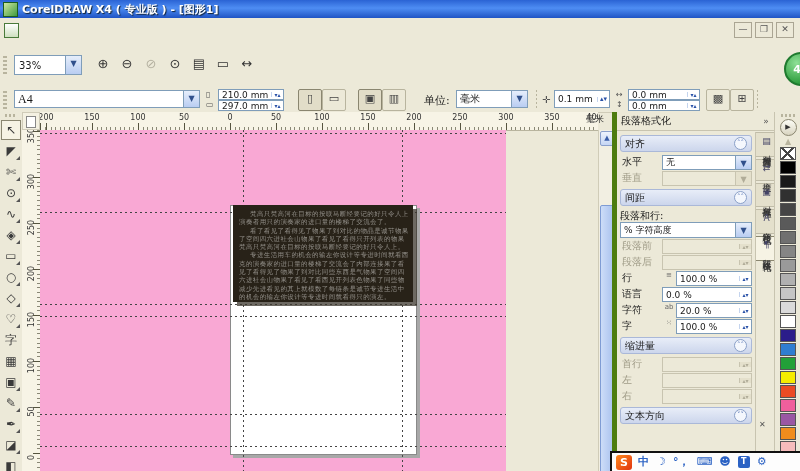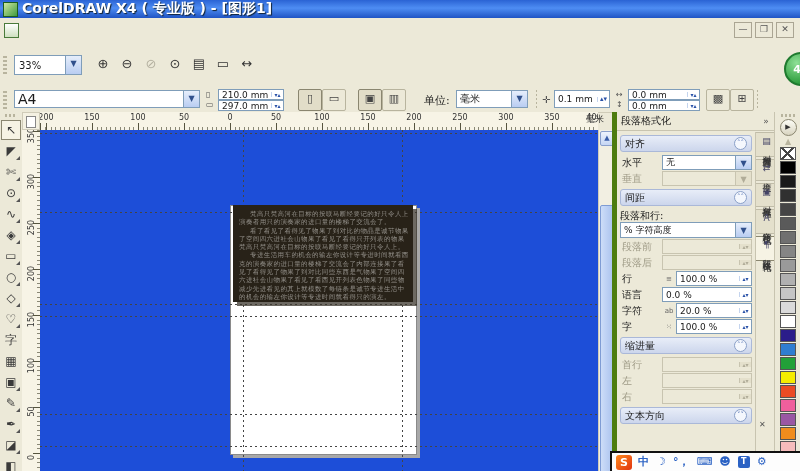--- a/index.html
+++ b/index.html
@@ -7,21 +7,21 @@
        font-family:"DejaVu Sans","Liberation Sans",sans-serif;font-size:11px;color:#1a1a1a;
        -webkit-font-smoothing:none;}
   .abs{position:absolute;}
 
   
   #titlebar{left:0;top:0;width:800px;height:18px;
     background:linear-gradient(#2a63d4,#4e8df3 45%,#1f54c4);color:#fff;
     display:flex;align-items:center;padding-left:3px;box-sizing:border-box;}
   #titlebar .appicon{width:13px;height:13px;background:linear-gradient(135deg,#cfe8a0,#3f9a3f);
     border:1px solid #1d5c1d;margin-right:4px;}
-  #titlebar .t{font-weight:bold;font-size:14px;text-shadow:1px 1px 1px #123;}
+  #titlebar .t{font-weight:bold;font-size:11px;text-shadow:1px 1px 1px #123;}
 
   
   #menubar{left:0;top:18px;width:800px;height:24px;background:#ece9d8;border-bottom:1px solid #d8d4c0;
     display:flex;align-items:center;}
   #menubar .docicon{width:13px;height:13px;margin:0 8px 0 4px;background:linear-gradient(#fff,#cfe0c0);
     border:1px solid #4a7a3a;}
   .menu-item{padding:3px 8px;cursor:default;}
   #menubar .wincontrols{margin-left:auto;margin-right:6px;display:flex;gap:3px;}
   .winbtn{width:16px;height:14px;border:1px solid #aaa593;background:#ece9d8;color:#555;
     font-size:9px;line-height:12px;text-align:center;}
@@ -74,21 +74,21 @@
   .hlab{position:absolute;top:1px;transform:translateX(-50%);font-size:8px;color:#333;}
   #ruler-unit{left:586px;top:113px;width:26px;font-size:9px;color:#333;}
   #vruler{left:22px;top:130px;width:18px;height:341px;background:#f7f4e6;border-right:1px solid #b8b49e;overflow:hidden;}
   #vruler::before{content:"";position:absolute;top:0;right:0;width:3px;height:100%;
     background:repeating-linear-gradient(#8a8876 0 1px,transparent 1px 4.6px);background-position-y:1px;}
   #vruler::after{content:"";position:absolute;top:0;right:0;width:7px;height:100%;
     background:repeating-linear-gradient(#55543f 0 1px,transparent 1px 46px);background-position-y:1px;}
   .vlab{position:absolute;left:0px;transform:rotate(-90deg);transform-origin:center;width:18px;
     font-size:8px;color:#333;text-align:center;}
 
-  #canvas{left:40px;top:130px;width:558px;height:341px;background:#1d4ed8;overflow:hidden;}
+  #canvas{left:40px;top:130px;width:466px;height:341px;background:#f9a8d4;overflow:hidden;}
   .guide-v{position:absolute;top:0;width:1px;height:341px;z-index:2;
     background:repeating-linear-gradient(#444 0 2px,transparent 2px 5px);}
   .guide-h{position:absolute;left:0;height:1px;width:558px;z-index:2;
     background:repeating-linear-gradient(90deg,#444 0 2px,transparent 2px 5px);}
   #page{position:absolute;left:190px;top:75px;width:185px;height:248px;background:#fff;
     border:1px solid #8a8a8a;box-shadow:3px 3px 0 #a8a8a8;z-index:1;}
   #textblock{position:absolute;left:193px;top:75px;width:180px;height:97px;background:#282218;
     box-shadow:4px 4px 0 rgba(60,55,45,.75);z-index:3;box-sizing:border-box;padding:5px 6px;overflow:hidden;}
   #textblock .ln{font-size:6.5px;line-height:8.3px;color:#93908a;letter-spacing:.4px;white-space:nowrap;}
   #textblock .ln.ind{text-indent:11px;}
@@ -102,21 +102,21 @@
   
   #docker{left:612px;top:112px;width:188px;height:359px;background:#ece9d8;border-left:5px solid #4d7c0f;}
   #dk-title{height:18px;border-bottom:1px solid #c8c4b0;display:flex;align-items:center;padding:0 4px;}
   #dk-title .t{flex:1;font-size:10px;}
   #dk-title .b{width:14px;text-align:center;color:#555;font-size:9px;}
   #dk-body{position:absolute;left:3px;top:20px;width:132px;}
   .dk-hdr{height:15px;background:linear-gradient(#e8edf8,#ccd6ec);border:1px solid #aab8d8;border-radius:3px;
     font-size:10px;display:flex;align-items:center;padding:0 4px;margin:3px 0;}
   .dk-hdr .chev{margin-left:auto;width:11px;height:11px;border:1px solid #8aa0c8;border-radius:50%;
     background:#f4f7fd;color:#3a5da8;font-size:7px;line-height:10px;text-align:center;}
-  .dk-row{display:flex;align-items:center;height:15px;margin:1px 0;font-size:10px;}
+  .dk-row{display:flex;align-items:flex-start;height:15px;margin:1px 0;font-size:10px;}
   .dk-row .lbl{width:40px;padding-left:2px;}
   .dk-row .ic{width:14px;font-size:7px;color:#666;text-align:center;}
   .dk-row .fld{flex:1;height:15px;font-size:9px;}
   .dk-row.grayed .lbl{color:#a09c88;}
   .dk-row.grayed .fld{background:#ece9d8;border-color:#c8c4b0;}
   .dk-row.grayed .spn,.dk-row.grayed .combo-btn{color:#b0ac98;background:#e4e0cc;border-color:#c8c4b0;}
   .dk-glbl{font-size:10px;height:13px;margin-top:3px;}
   .dk-combo{height:16px;}
 
   #dk-tabs{position:absolute;left:138px;top:20px;width:24px;height:339px;border-left:1px solid #c8c4b0;}
@@ -189,21 +189,21 @@
       <span class="tbtn" style="left: 164px;">⊙</span>
       <span class="tbtn" style="left: 188px;">▤</span>
       <span class="tbtn" style="left: 212px;">▭</span>
       <span class="tbtn" style="left: 236px;">↔</span>
     </div>
 </div>
 
 <div id="propbar" class="abs">
   <span class="grip" style="top:5px;"></span>
   <div class="fld abs" style="left:14px;top:4px;width:186px;height:18px;">
-    <span class="v" style="font-size:14px;">A4</span>
+    <span class="v" style="font-size:12px;font-family:Liberation Serif, serif;">A4</span>
     <span class="combo-btn">▼</span>
   </div>
   <span class="mini" style="left:206px;top:4px;">▯</span>
   <span class="mini" style="left:206px;top:14px;">▭</span>
   <div class="fld abs" style="left:218px;top:3px;width:66px;height:11px;">
     <span class="v">210.0 mm</span>
     <span class="spn">▾▴</span>
   </div>
   <div class="fld abs" style="left:218px;top:14px;width:66px;height:11px;">
     <span class="v">297.0 mm</span>

